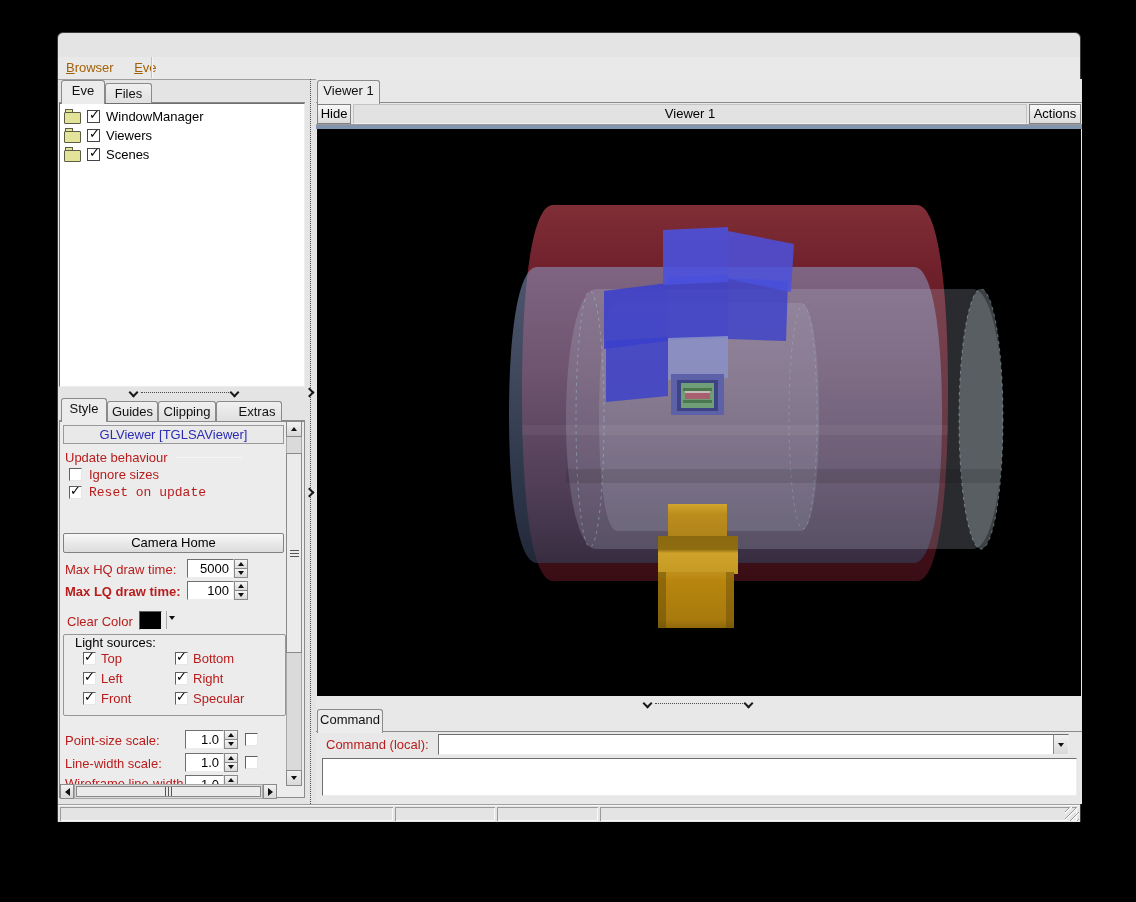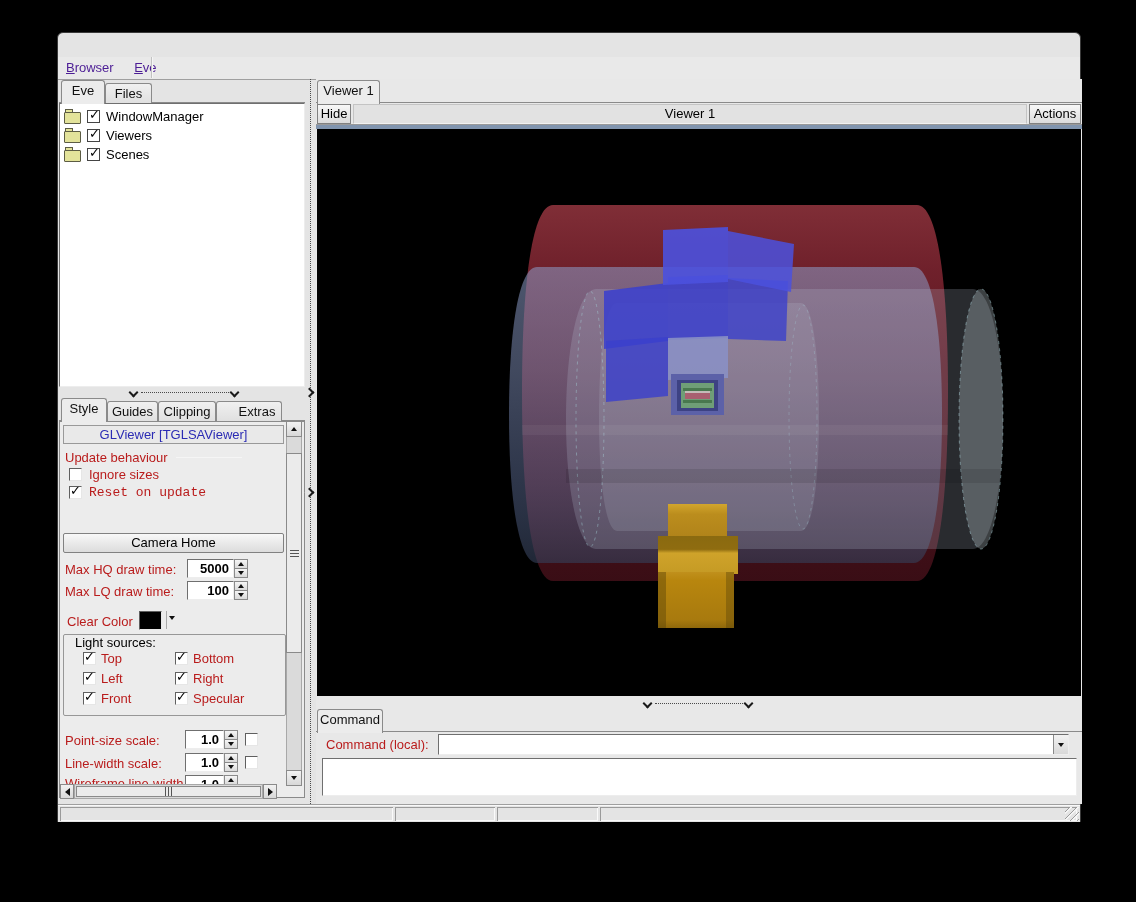--- a/index.html
+++ b/index.html
@@ -8,38 +8,38 @@
   .ab{position:absolute;box-sizing:border-box;}
   .window{position:absolute;left:57px;top:32px;width:1024px;height:790px;background:#e4e4e4;
           border:1px solid #3a3a3a;border-radius:6px 6px 1px 1px;box-sizing:border-box;}
   
   .titlebar{position:absolute;left:0;top:0;width:100%;height:24px;border-radius:5px 5px 0 0;
             background:linear-gradient(#ececec,#d2d2d2);border-bottom:1px solid #a8a8a8;}
   .title{position:absolute;left:0;right:0;top:4px;text-align:center;font-size:13px;color:#3c3c3c;}
   .tl{position:absolute;top:6px;width:12px;height:12px;border-radius:50%;box-sizing:border-box;}
   
   .menubar{position:absolute;left:0;top:24px;width:100%;height:22px;background:#e9e9e9;border-bottom:1px solid #9f9f9f;}
-  .menu-item{display:inline-block;font-size:13px;color:#4c1d95;padding:3px 8px 0 8px;}
+  .menu-item{display:inline-block;font-size:13px;color:#a16207;padding:3px 8px 0 8px;}
   .menu-item::first-letter{text-decoration:underline;}
   .menu-divider{position:absolute;left:93px;top:0;height:21px;width:1px;background:#c2c2c2;border-right:1px solid #f5f5f5;}
   
   .tab{position:absolute;height:20px;border:1px solid #8a8a8a;border-bottom:none;border-radius:3px 3px 0 0;
        background:linear-gradient(#f0f0f0,#dfdfdf);font-size:13px;text-align:center;line-height:19px;color:#111;}
   .tab.active{height:23px;background:#ececec;z-index:3;}
   .tabline{position:absolute;height:1px;background:#8a8a8a;}
   
   .sunken{background:#fff;border:1px solid;border-color:#6f6f6f #ededed #ededed #6f6f6f;}
   .panel{background:#ececec;border:1px solid #8a8a8a;}
   .lb{position:absolute;font-size:13px;color:#b91c1c;white-space:nowrap;}
   .btn{position:absolute;border:1px solid #818181;border-radius:2px;background:linear-gradient(#f8f8f8,#dcdcdc);
        font-size:13px;text-align:center;color:#000;box-sizing:border-box;}
   .cbx{position:absolute;width:13px;height:13px;background:#fff;border:1px solid;border-color:#5f5f5f #e6e6e6 #e6e6e6 #5f5f5f;box-sizing:border-box;}
   .ck{position:absolute;left:0px;top:-4px;font:bold 13px "DejaVu Sans",sans-serif;color:#000;}
   .fld{position:absolute;background:#fff;border:1px solid;border-color:#6f6f6f #ededed #ededed #6f6f6f;
-       font-size:13px;text-align:right;padding:1px 4px 0 2px;box-sizing:border-box;color:#000;font-weight:bold;}
+       font-size:13px;text-align:right;padding:1px 4px 0 2px;box-sizing:border-box;color:#000;}
   .spin{position:absolute;width:14px;display:flex;flex-direction:column;}
   .spin .sb{flex:1;border:1px solid #8a8a8a;background:linear-gradient(#f5f5f5,#dadada);
             display:flex;align-items:center;justify-content:center;margin-top:-1px;box-sizing:border-box;}
   .spin .sb:first-child{margin-top:0;}
   .tu{width:0;height:0;border-left:3px solid transparent;border-right:3px solid transparent;border-bottom:4px solid #101010;}
   .td{width:0;height:0;border-left:3px solid transparent;border-right:3px solid transparent;border-top:4px solid #101010;}
   .tL{width:0;height:0;border-top:4px solid transparent;border-bottom:4px solid transparent;border-right:5px solid #101010;}
   .tR{width:0;height:0;border-top:4px solid transparent;border-bottom:4px solid transparent;border-left:5px solid #101010;}
   .grp{position:absolute;border:1px solid #979797;border-radius:2px;}
   .grp-title{position:absolute;background:#ececec;padding:0 4px;font-size:13px;}
@@ -144,21 +144,21 @@
     <div class="fld" style="left:129px;top:526px;width:47px;height:19px;">5000</div>
     <div class="spin" style="left:176px;top:526px;height:19px;">
       <div class="sb">
           <span class="tu"></span>
         </div>
       <div class="sb">
           <span class="td"></span>
         </div>
     </div>
 
-    <span class="lb" style="left:7px;top:551px;">Max LQ draw time:</span>
+    <span class="lb" style="left:7px;top:551px;font-weight:bold;">Max LQ draw time:</span>
     <div class="fld" style="left:129px;top:548px;width:47px;height:19px;">100</div>
     <div class="spin" style="left:176px;top:548px;height:19px;">
       <div class="sb">
           <span class="tu"></span>
         </div>
       <div class="sb">
           <span class="td"></span>
         </div>
     </div>
 

